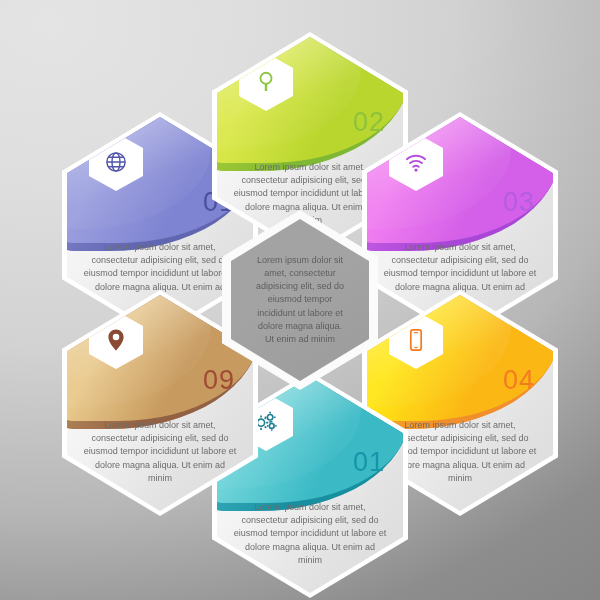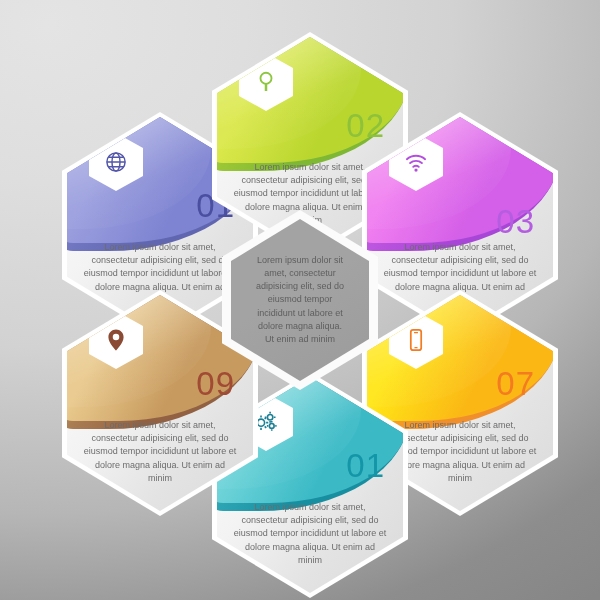--- a/index.html
+++ b/index.html
@@ -93,21 +93,21 @@
     align-items: center;
     justify-content: center;
   }
   .badge svg { display: block; }
 
   
   .num {
     position: absolute;
     right: 18px;
     top: 72px;
-    font-size: 33px;
+    font-size: 27px;
     font-weight: 400;
     letter-spacing: 1px;
     line-height: 1;
   }
 
   
   .body-text {
     position: absolute;
     left: 16px;
     right: 16px;
@@ -207,41 +207,41 @@
       <div class="badge">
         <svg width="26" height="26" viewBox="0 0 24 24">
           <g fill="none" stroke="#b44ee0" stroke-width="1.8" stroke-linecap="round">
             <path d="M3.6 9.4a12.6 12.6 0 0 1 16.8 0"></path>
             <path d="M6.6 13.0a8.2 8.2 0 0 1 10.8 0"></path>
             <path d="M9.5 16.4a4 4 0 0 1 5 0"></path>
           </g>
           <circle cx="12" cy="19.4" r="1.5" fill="#b44ee0"></circle>
         </svg>
       </div>
-      <div class="num" id="n03" style="color: rgb(180, 93, 224); margin-top: 16px;">03</div>
+      <div class="num" id="n03" style="color: rgb(180, 93, 224);">03</div>
       <div class="body-text">Lorem ipsum dolor sit amet, consectetur adipisicing elit, sed do eiusmod tempor incididunt ut labore et dolore magna aliqua. Ut enim ad minim</div>
     </div>
   </div>
 
   <div class="hex" id="hex-04" style="left:362px; top:290px;">
     <div class="shell"></div>
     <div class="face">
       <div class="band-deep" id="b04d" style="background: linear-gradient(118deg, rgb(251, 184, 21) 0%, rgb(240, 138, 34) 55%, rgb(240, 138, 34) 100%);"></div>
       <div class="band" id="b04" style="background: linear-gradient(118deg, rgb(255, 230, 23) 0%, rgb(255, 230, 23) 26%, rgb(251, 184, 21) 62%, rgb(251, 184, 21) 100%);"></div>
       <div class="band-gloss"></div>
       <div class="badge">
         <svg width="26" height="26" viewBox="0 0 24 24">
           <g fill="none" stroke="#f47b20" stroke-width="1.6">
             <rect x="7.2" y="2.6" width="9.6" height="18.8" rx="2.1"></rect>
             <line x1="10.2" y1="5.1" x2="13.8" y2="5.1" stroke-width="1.2"></line>
             <line x1="10.6" y1="19.0" x2="13.4" y2="19.0" stroke-width="1.2"></line>
           </g>
         </svg>
       </div>
-      <div class="num" id="n04" style="color: rgb(244, 123, 32);">07</div>
+      <div class="num" id="n04" style="color: rgb(244, 123, 32);">04</div>
       <div class="body-text">Lorem ipsum dolor sit amet, consectetur adipisicing elit, sed do eiusmod tempor incididunt ut labore et dolore magna aliqua. Ut enim ad minim</div>
     </div>
   </div>
 
   <div class="hex" id="hex-05" style="left:212px; top:372px;">
     <div class="shell"></div>
     <div class="face">
       <div class="band-deep" id="b05d" style="background: linear-gradient(118deg, rgb(59, 186, 198) 0%, rgb(13, 138, 156) 55%, rgb(13, 138, 156) 100%);"></div>
       <div class="band" id="b05" style="background: linear-gradient(118deg, rgb(111, 212, 217) 0%, rgb(111, 212, 217) 26%, rgb(59, 186, 198) 62%, rgb(59, 186, 198) 100%);"></div>
       <div class="band-gloss"></div>

